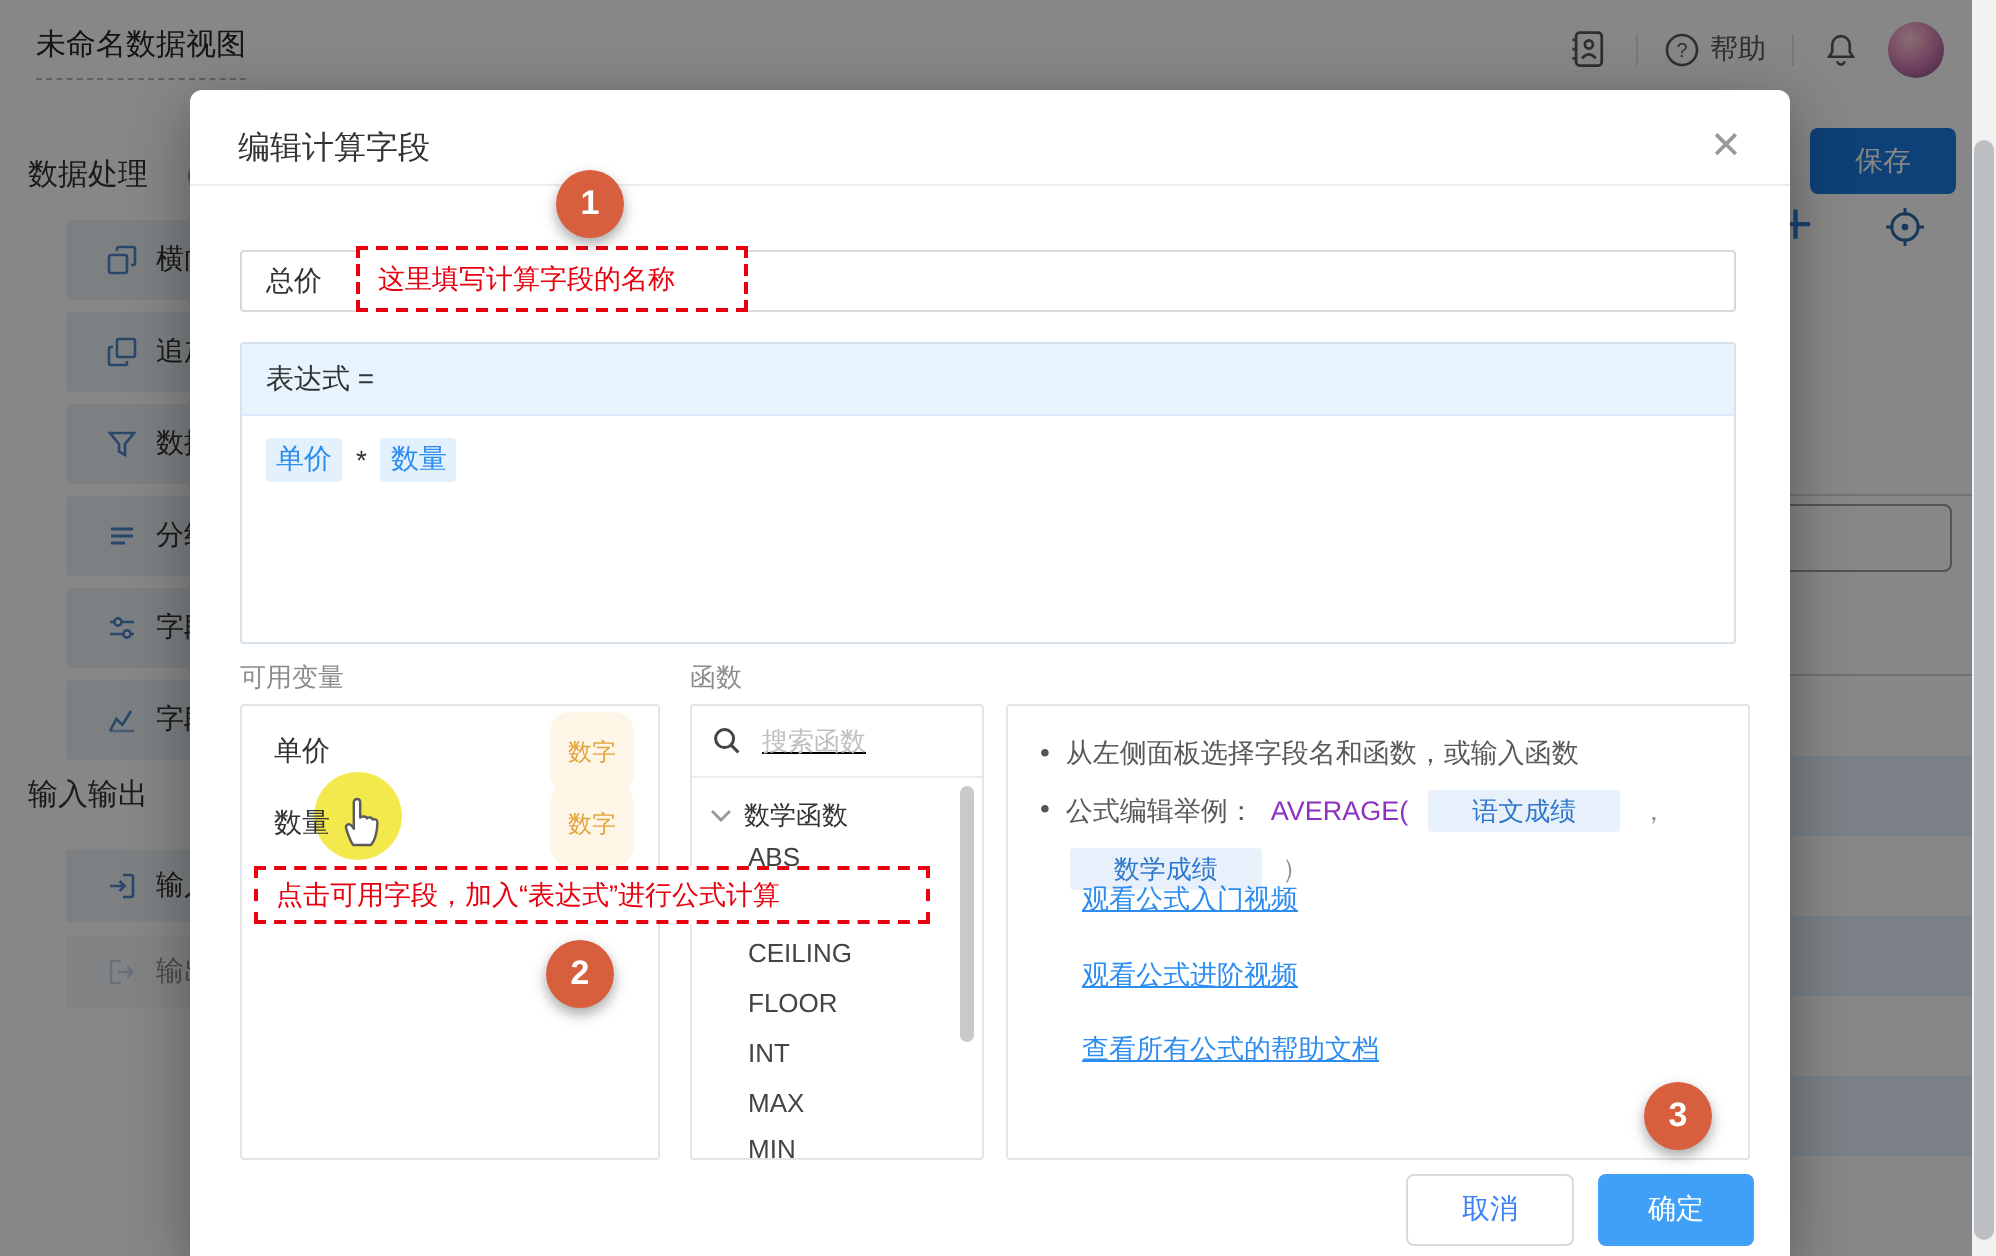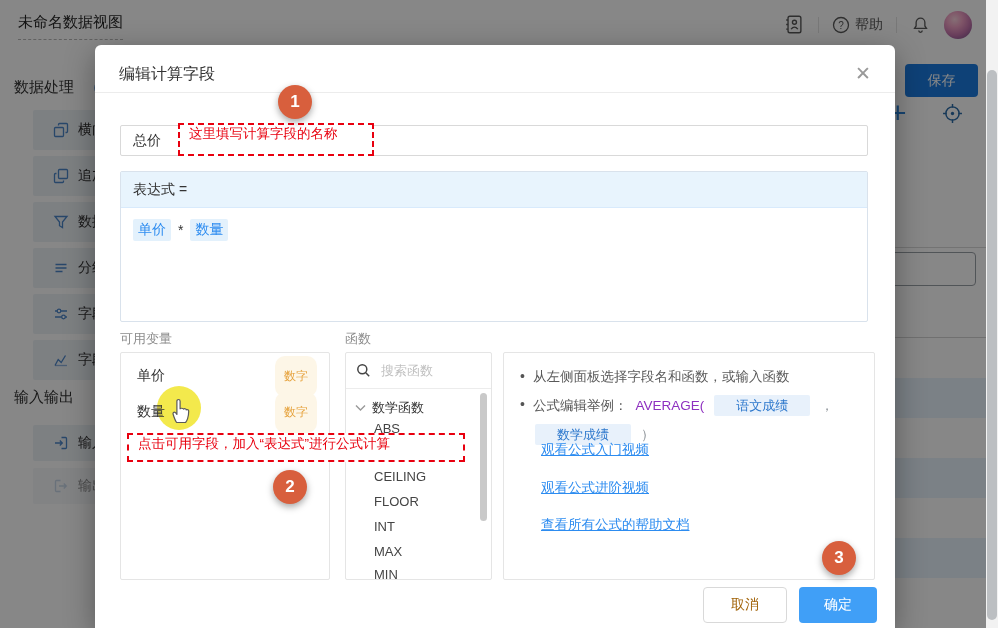--- a/index.html
+++ b/index.html
@@ -63,44 +63,44 @@
   .panel-vars{left:25px;width:210px;}
   .panel-fns{left:250px;width:147px;}
   .panel-tips{left:408px;width:372px;}
 
   .var-row{position:absolute;left:0;width:100%;height:30px;display:flex;align-items:center;
            justify-content:space-between;padding:0 12px 0 16px;font-size:14px;color:#333;}
   .badge{background:#fdf6e7;color:#e6a23c;font-size:12px;padding:12px 9px;border-radius:10px;}
   .halo{position:absolute;left:36px;top:33px;width:44px;height:44px;border-radius:50%;background:#f3e94c;}
   .cursor-svg{position:absolute;left:47px;top:43px;}
 
-  .fn-search{height:36px;border-bottom:1px solid #ececec;display:flex;align-items:center;gap:8px;padding:0 10px;}
+  .fn-search{height:36px;border-bottom:1px solid #ececec;display:flex;align-items:center;gap:8px;padding:0 10px;text-decoration:underline;}
   .fn-search input{border:none;outline:none;width:95px;font-size:13px;color:#333;
                    font-family:"Liberation Sans","DejaVu Sans",sans-serif;}
   .fn-search input::placeholder{color:#bfbfbf;}
   .fn-group{position:absolute;left:9px;top:46px;display:flex;align-items:center;gap:6px;font-size:13px;color:#333;}
   .fn-item{position:absolute;left:28px;height:24px;display:flex;align-items:center;font-size:13px;color:#444;}
   .fn-scroll{position:absolute;right:4px;top:40px;width:7px;height:128px;background:#c9c9c9;border-radius:4px;}
 
   .tip-row{position:absolute;display:flex;gap:8px;font-size:13.5px;color:#595959;line-height:19px;align-items:flex-start;}
   .tip-bullet{color:#555;font-size:14px;line-height:19px;}
   .tip-wrap{display:flex;align-items:center;flex-wrap:wrap;gap:8px;}
   .fn-purple{color:#8e30c0;}
   .tip-chip{background:#e8f1fb;color:#2c77cc;font-size:13px;padding:1px 22px;border-radius:2px;margin:0 2px;}
   .tip-gray{color:#8a9096;}
   .tip-link{position:absolute;left:37px;font-size:13.5px;color:#2d8cf0;text-decoration:underline;white-space:nowrap;}
 
   .btn{position:absolute;top:542px;height:36px;border-radius:4px;font-size:14px;
        display:flex;align-items:center;justify-content:center;}
-  .btn-cancel{left:608px;width:84px;background:#fff;border:1px solid #d9d9d9;color:#a16207;}
+  .btn-cancel{left:608px;width:84px;background:#fff;border:1px solid #d9d9d9;color:#3b82f6;}
   .btn-ok{left:704px;width:78px;background:#409ff7;border:none;color:#fff;}
 
   
   .anno-box{position:absolute;border:2px dashed #e8000f;background:#fff;color:#e8000f;
-            display:flex;align-items:flex-start;padding:0 9px;font-size:13.5px;white-space:nowrap;z-index:20;}
+            display:flex;align-items:center;padding:0 9px;font-size:13.5px;white-space:nowrap;z-index:20;}
   .step{position:absolute;width:34px;height:34px;border-radius:50%;background:#d85f3d;color:#fff;
         font-weight:bold;font-size:17px;display:flex;align-items:center;justify-content:center;
         box-shadow:0 3px 7px rgba(0,0,0,.35);z-index:21;}
 </style>
 </head>
 <body>
 
 <div id="screen">
 
   <div class="topbar">

